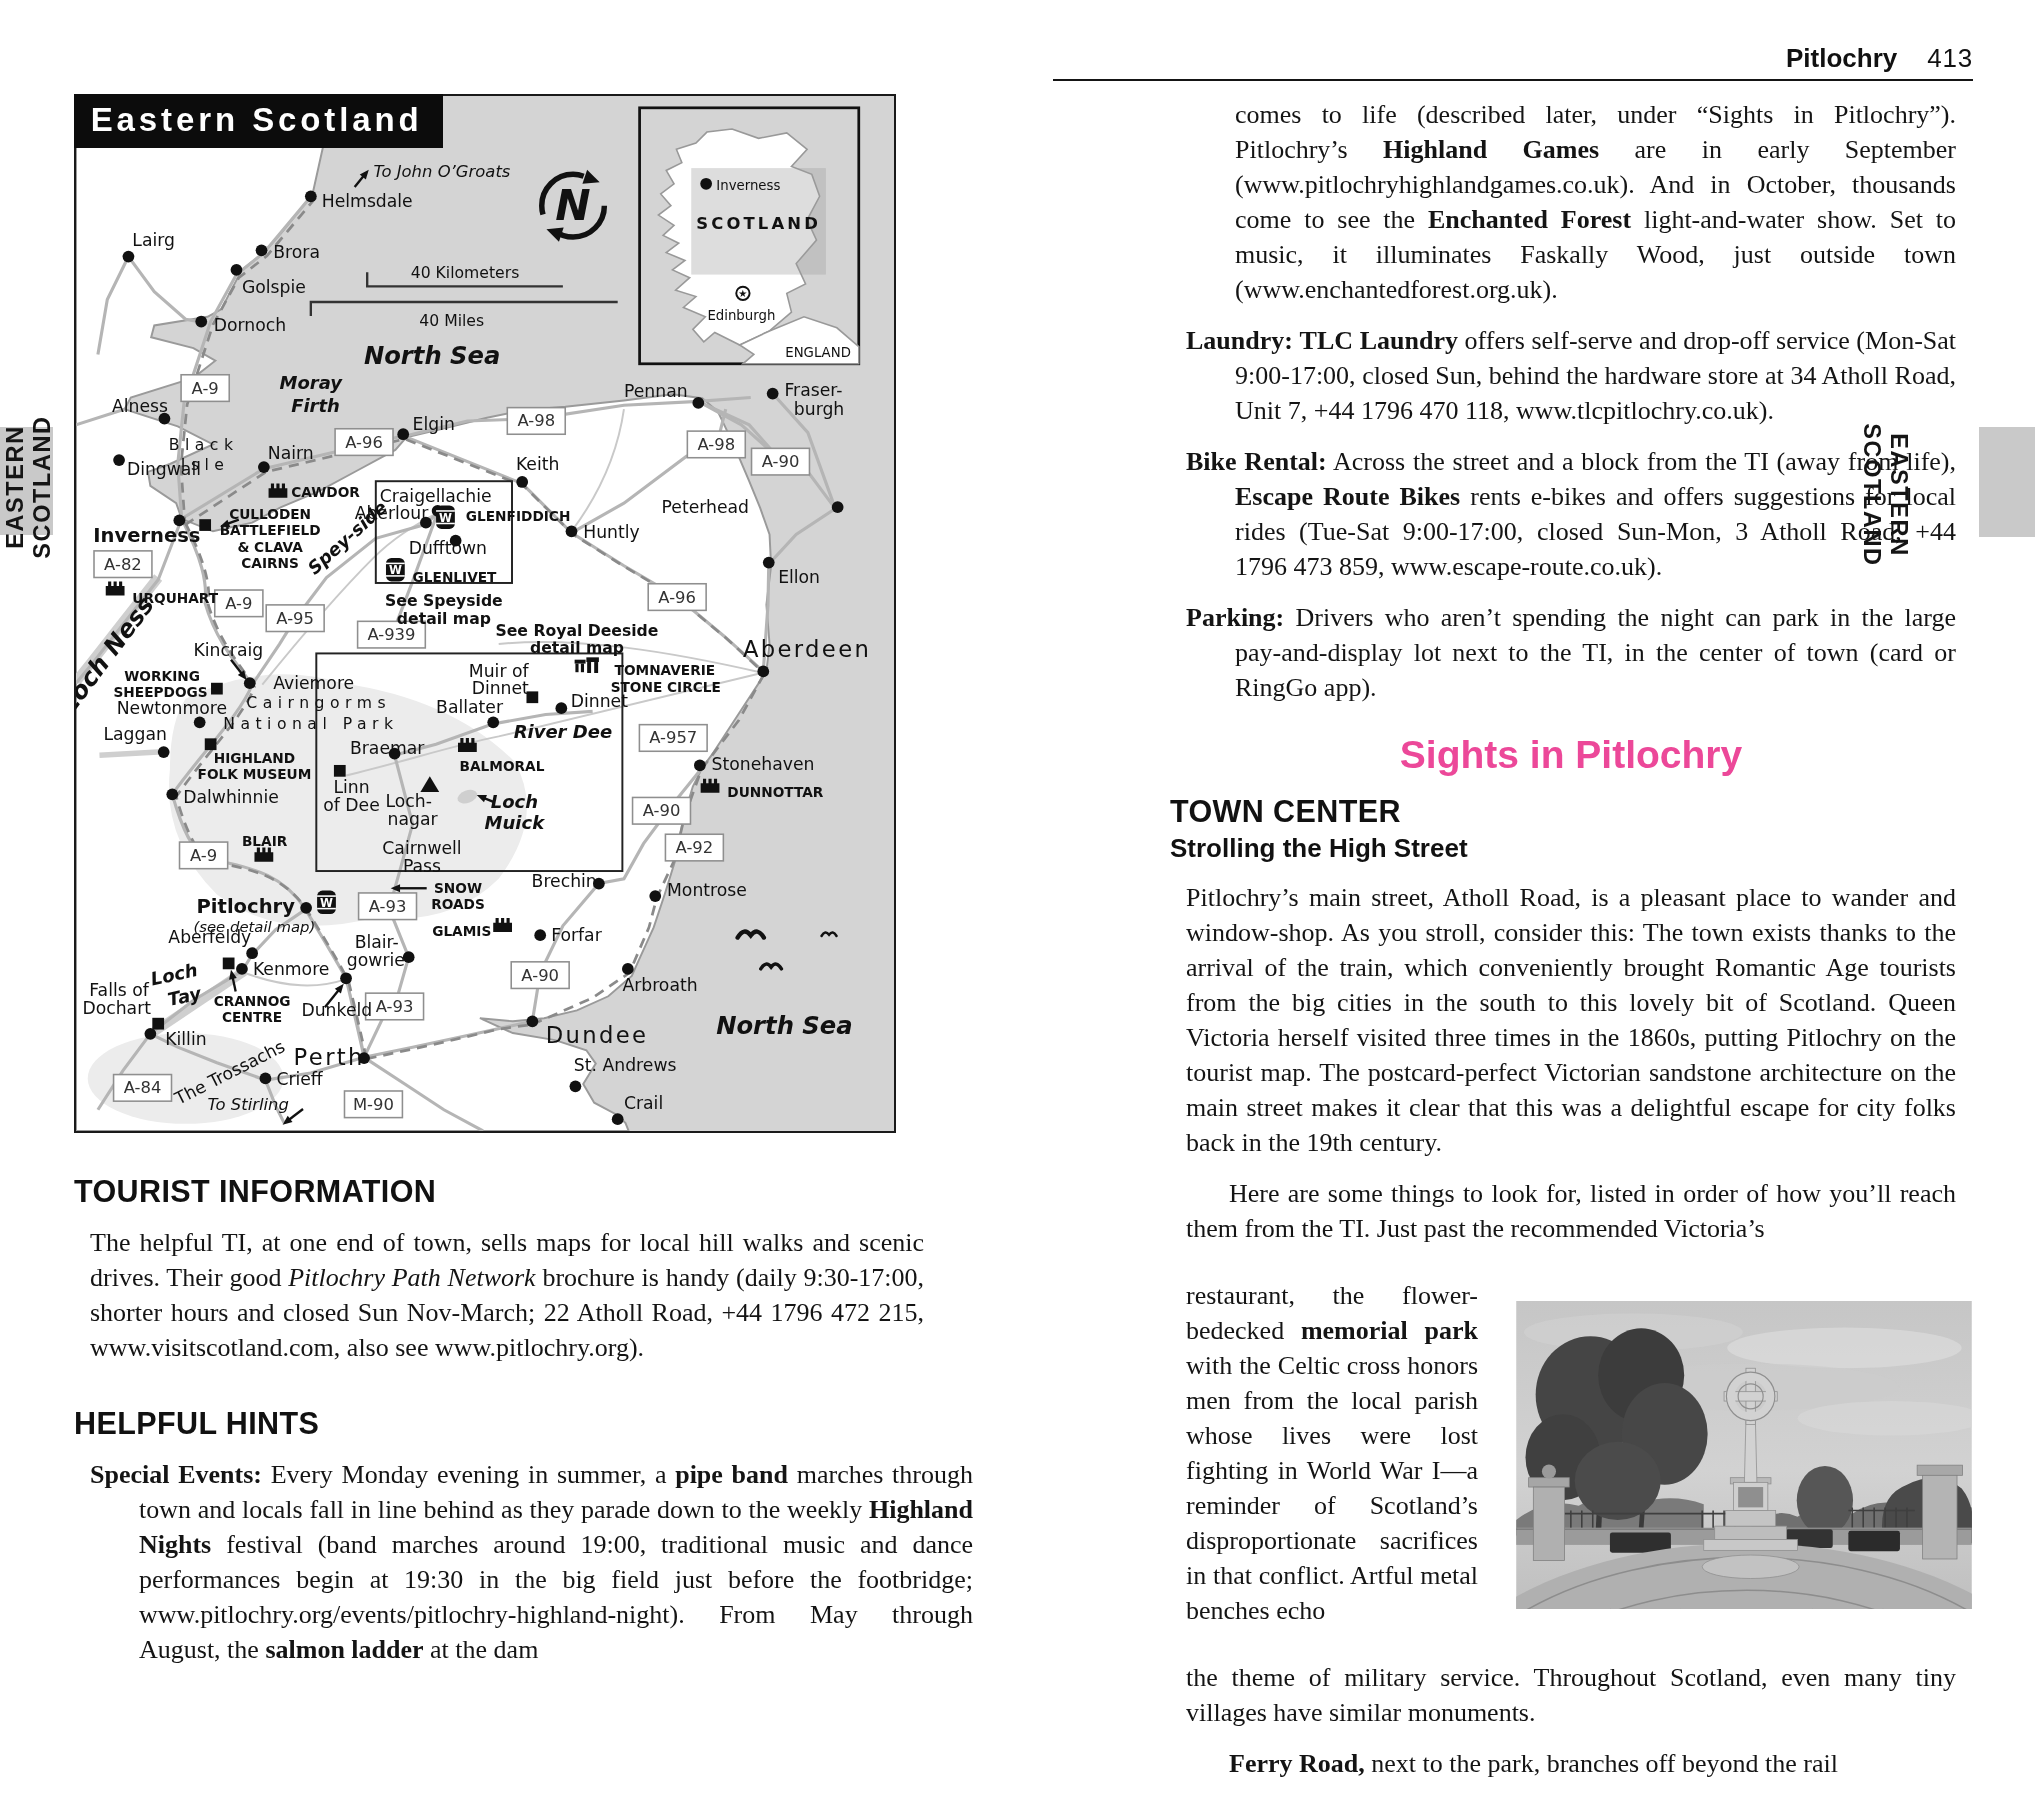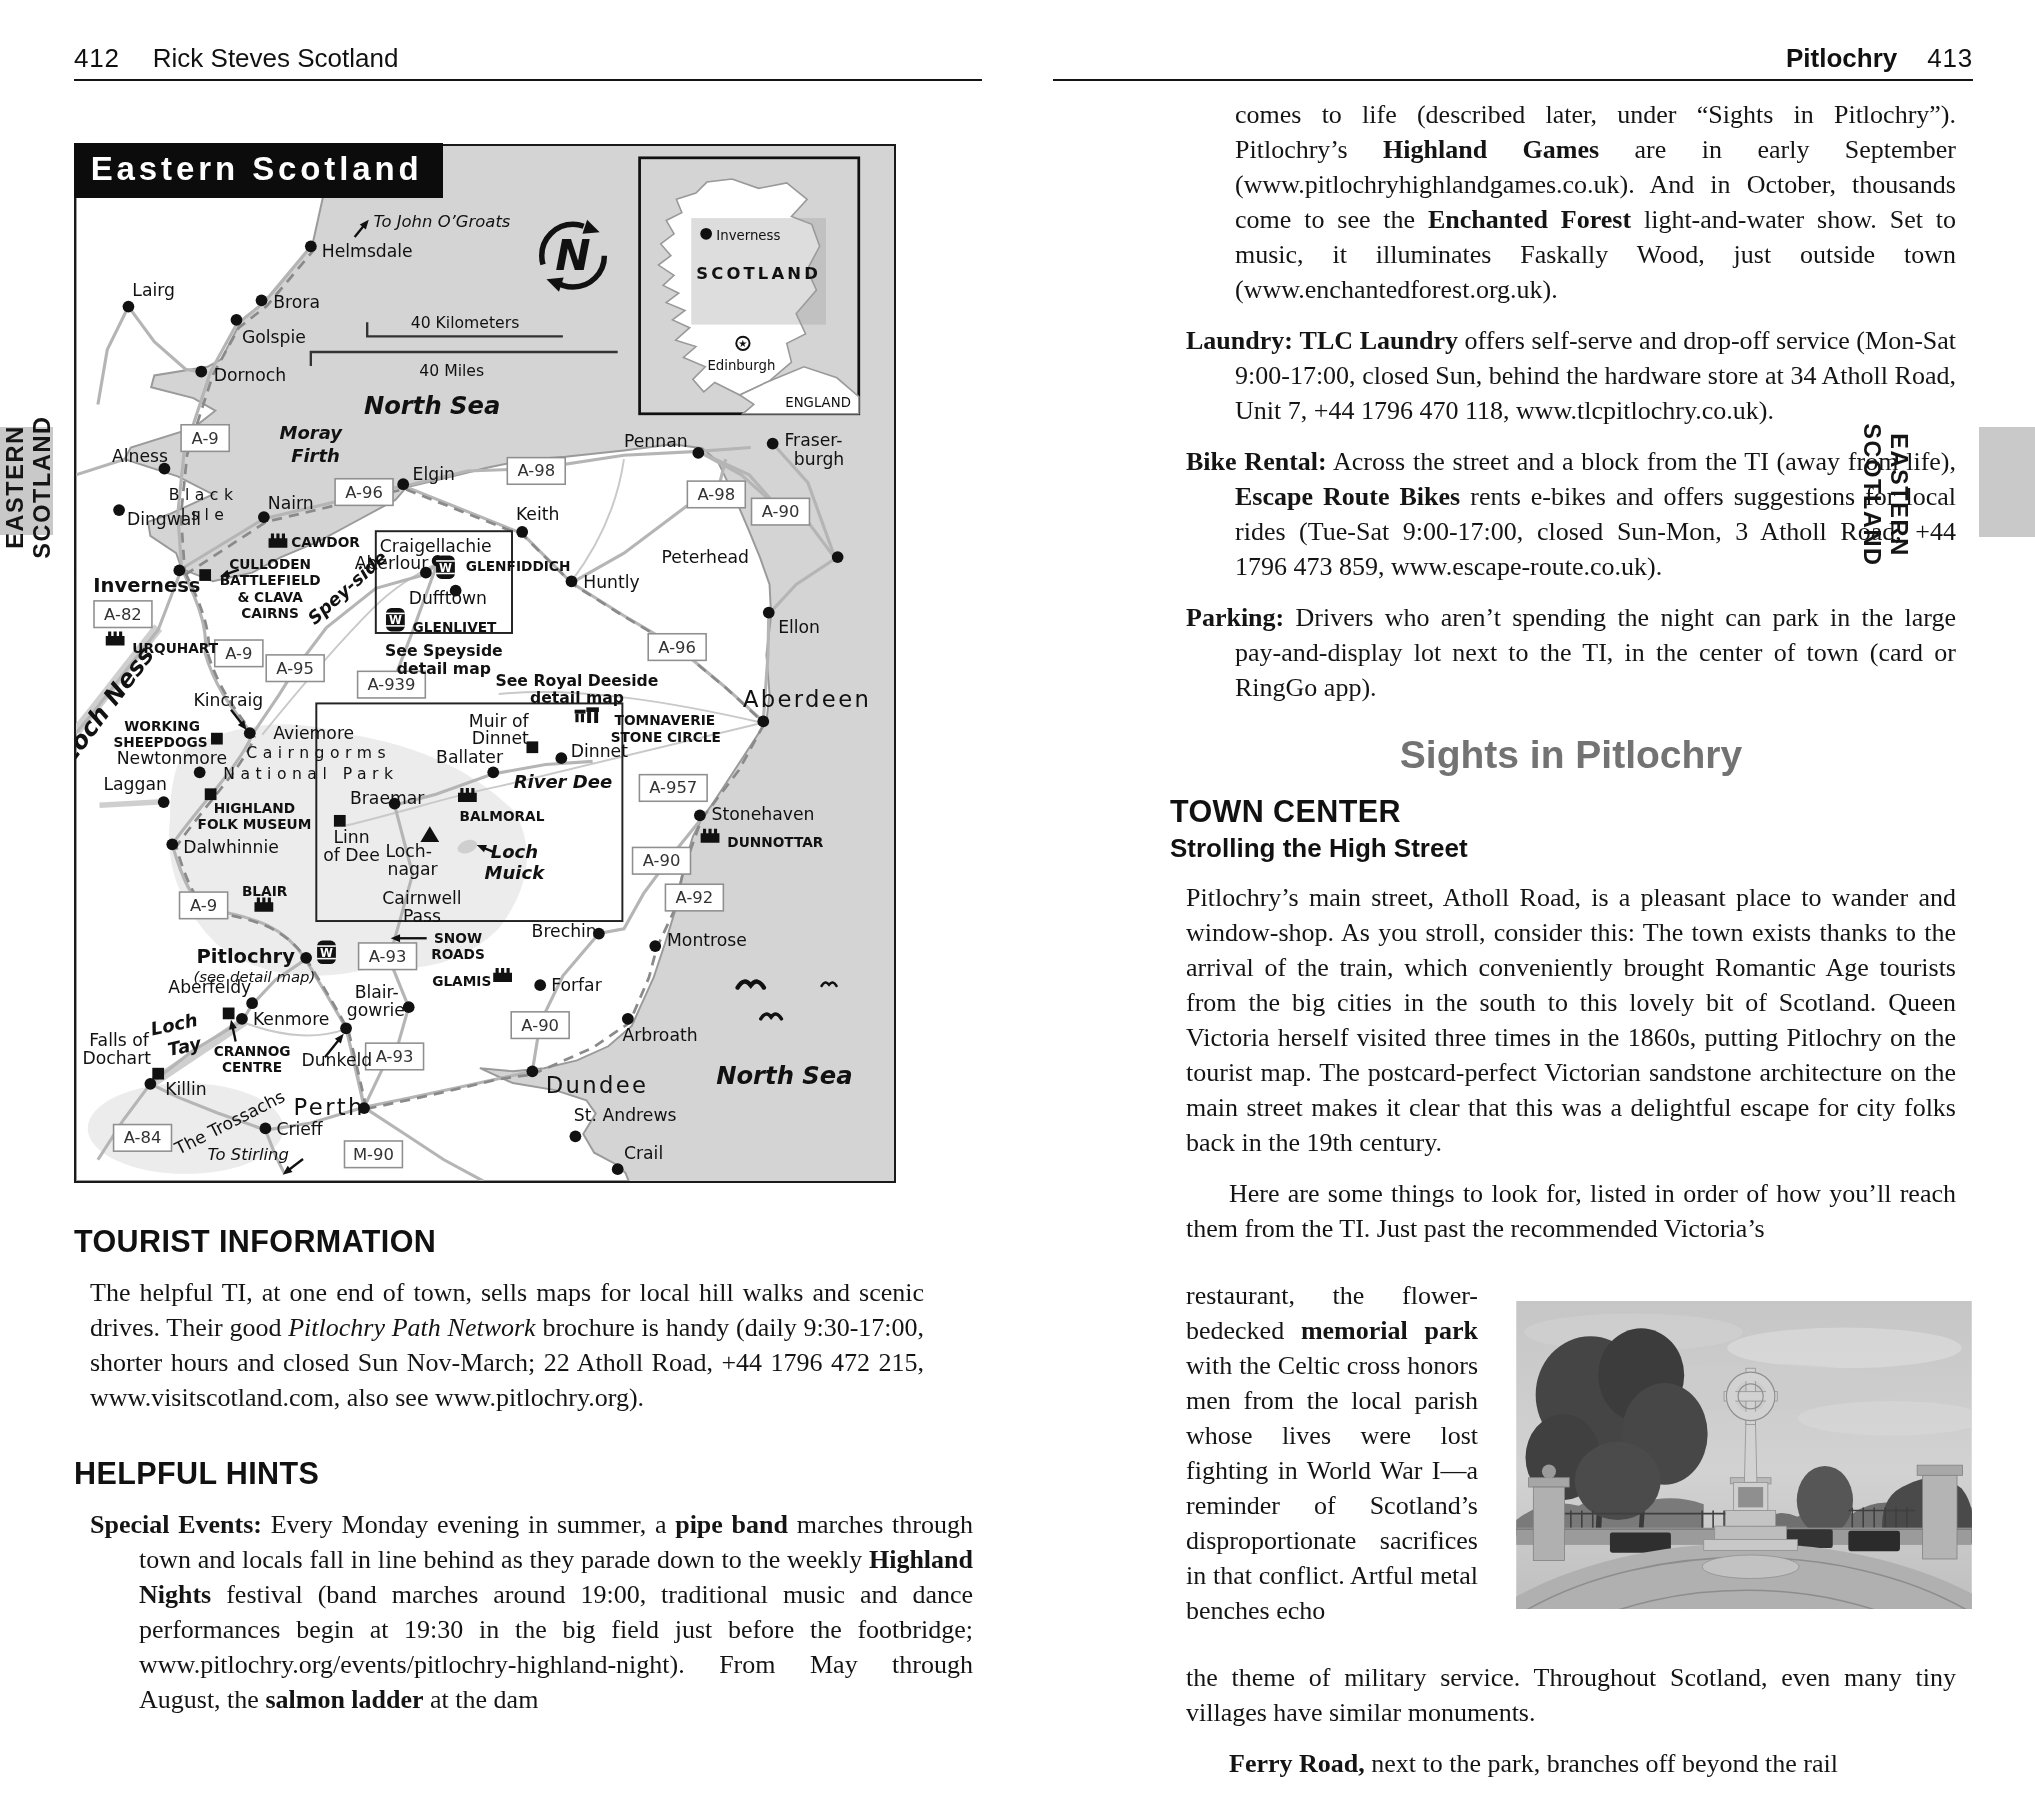--- a/index.html
+++ b/index.html
@@ -39,21 +39,21 @@
   .ml-note{font:700 20px "DejaVu Sans",sans-serif;fill:#111;}
   .ml-it{font:italic 21px "DejaVu Sans",sans-serif;fill:#111;}
   .ml-itsm{font:italic 19px "DejaVu Sans",sans-serif;fill:#111;}
   .ml-scale{font:20px "DejaVu Sans",sans-serif;fill:#111;}
   .ml-inset{font:17px "DejaVu Sans",sans-serif;fill:#111;}
   .ml-insetbig{font:700 21px "DejaVu Sans",sans-serif;letter-spacing:4px;fill:#111;}
   .ml-badge{font:21px "DejaVu Sans",sans-serif;fill:#333;}
   .ml-barrel{font:700 15px "DejaVu Sans",sans-serif;fill:#fff;}
   .ml-star{font:13px "DejaVu Sans",sans-serif;fill:#111;}
   
-  h1.sights{font:700 39px "Liberation Sans",sans-serif;color:#737373;text-align:center;margin:28px 0 17px;}
+  h1.sights{font:700 39px "Liberation Sans",sans-serif;color:#ec4899;text-align:center;margin:28px 0 17px;}
   h2.sec{font:700 30.5px "Liberation Sans",sans-serif;color:#111;margin:41px 0 9.4px;letter-spacing:0.4px;}
   h2.sec-r{margin:15.7px 0 1.6px;}
   h3.sub{font:700 26px "Liberation Sans",sans-serif;color:#111;margin:4.7px 0 4.7px;}
   p.body{margin:16px;font-size:26px;line-height:35px;text-align:justify;}
   .first-para{margin-top:67px;}
   .cont{padding-left:49px;}
   .hang{padding-left:49px;text-indent:-49px;}
   .ind{text-indent:43px;}
   .b{font-weight:700;}
   .i{font-style:italic;}
@@ -65,24 +65,20 @@
 <body>
 
 <div>
 
   <div class="tab-gray tg-l"></div>
   <div class="tab-text tt-l">EASTERN SCOTLAND</div>
   <div class="tab-gray tg-r"></div>
   <div class="tab-text tt-r">EASTERN SCOTLAND</div>
 
   <div class="page page-left">
-    <div class="hdr hdr-l">
-      <span class="num">412</span>
-      <span class="title">Rick Steves Scotland</span>
-    </div>
 
     <div class="map-wrap">
       <svg id="map-svg" viewBox="0 0 1045 1322" width="818" height="1035">
 
         <path fill="#ffffff" stroke="#9a9a9a" stroke-width="2.5" d="M330,0 L310,90 302,126 262,175 240,200 212,222 196,252 186,272 168,282 100,293 96,308 150,322 178,338 150,360 70,385 62,400 130,422 175,445 120,470 92,480 95,498 128,520 135,540 175,556 225,545 262,525 310,505 360,478 408,452 422,436 472,424 525,411 572,401 625,397 700,389 762,381 800,386 820,403 840,445 860,492 874,526 886,560 888,600 882,650 886,700 882,735 846,790 812,842 800,858 788,882 776,922 766,975 752,1020 738,1062 718,1106 710,1124 680,1150 640,1168 598,1178 558,1182 516,1178 558,1197 612,1206 652,1219 664,1236 648,1262 662,1286 692,1302 702,1312 706,1322 L0,1322 L0,0 Z"></path>
 
         <path fill="#ececec" d="M140,770 Q240,720 340,750 Q480,770 560,850 Q600,920 540,1000 Q480,1060 380,1050 Q260,1080 180,1020 Q110,950 120,860 Q120,800 140,770 Z"></path>
         <ellipse cx="140" cy="1255" rx="125" ry="58" fill="#ececec"></ellipse>
 
         <path d="M105,615 L60,672 20,723 0,748" stroke="#cfcfcf" stroke-width="13" fill="none"></path>

